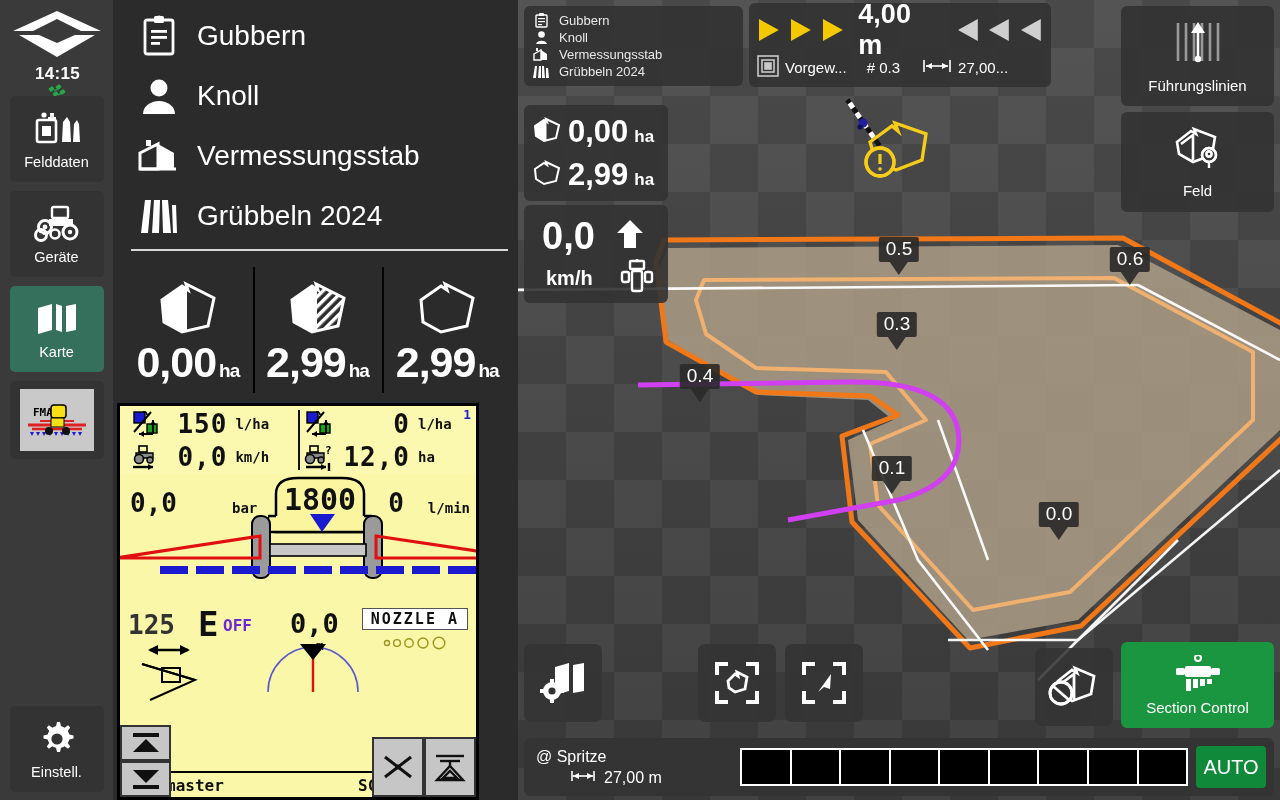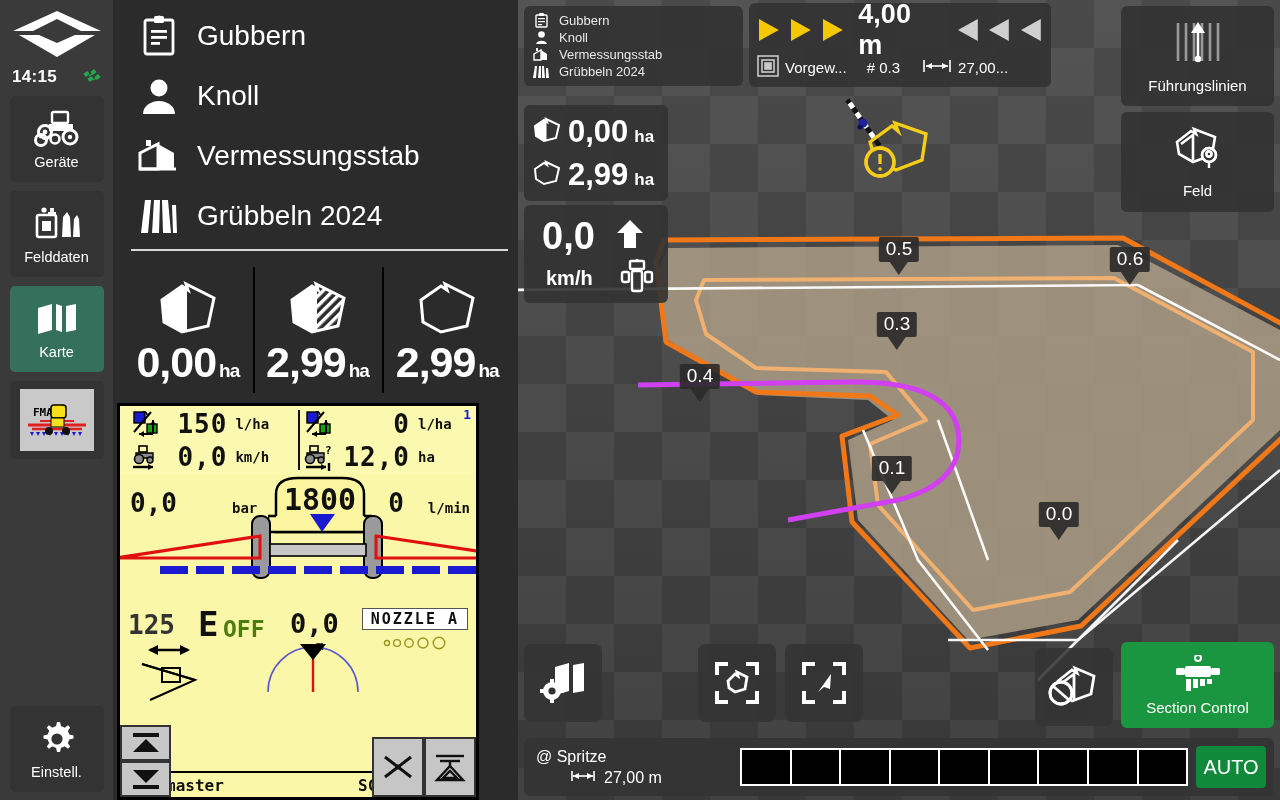--- a/index.html
+++ b/index.html
@@ -13,21 +13,21 @@
 
   
   .rail {
     width: 113px; height: 800px; background: #3a3a3a;
     display: flex; flex-direction: column; align-items: center;
     padding-top: 6px; flex: none;
   }
   .logo { width: 96px; height: 58px; display: flex; align-items: center; justify-content: center; }
   .statusrow {
     width: 100%; height: 26px; display: flex; align-items: center;
-    justify-content: space-between; padding: 0 10px 0 12px; margin-bottom: 6px;
+    justify-content: space-between; padding: 0 10px 0 12px; margin-bottom: 6px; flex-direction: column;
   }
   .clock { color: #fff; font-size: 17px; font-weight: bold; letter-spacing: .3px; }
   .gps { width: 20px; height: 16px; }
   .railbtn {
     width: 94px; height: 86px; background: #333333; border-radius: 5px;
     margin-bottom: 9px; display: flex; flex-direction: column;
     align-items: center; justify-content: center; gap: 4px; cursor: pointer;
   }
   .railbtn.active { background: #35705c; }
   .railbtn .lbl { color: #fff; font-size: 14.5px; }
@@ -75,21 +75,21 @@
   .iso-bar { position: absolute; left: 10px; top: 14px; font-size: 26px; font-weight: bold; color: #111; }
   .iso-baru { position: absolute; left: 112px; top: 26px; font-size: 14px; font-weight: bold; color: #111; }
   .iso-lmin { position: absolute; right: 72px; top: 14px; font-size: 26px; font-weight: bold; color: #111; }
   .iso-lminu { position: absolute; right: 6px; top: 26px; font-size: 14px; font-weight: bold; color: #111; }
   .tank { position: absolute; left: 148px; top: 2px; width: 104px; height: 58px; }
   .tankval { position: absolute; left: 152px; top: 8px; width: 96px; text-align: center; font-size: 30px; font-weight: bold; color: #111; }
 
   .iso-low { position: relative; height: 150px; }
   .iso-125 { position: absolute; left: 8px; top: 8px; font-size: 26px; font-weight: bold; color: #333; }
   .iso-E { position: absolute; left: 78px; top: 2px; font-size: 34px; font-weight: bold; color: #111; }
-  .iso-off { position: absolute; left: 103px; top: 14px; font-size: 23px; font-weight: bold; color: #4d7c0f; }
+  .iso-off { position: absolute; left: 103px; top: 14px; font-size: 16px; font-weight: bold; color: #6d28d9; }
   .iso-00 { position: absolute; left: 170px; top: 6px; font-size: 27px; font-weight: bold; color: #111; }
   .iso-00u { position: absolute; left: 196px; top: 36px; font-size: 13px; font-weight: bold; color: #111; }
   .nozzle { position: absolute; right: 8px; top: 6px; background: #fff; border: 1px solid #555; padding: 1px 8px; font-size: 15px; font-weight: bold; color: #111; letter-spacing: 2px; }
   .nozrow { position: absolute; right: 18px; top: 32px; display: flex; align-items: center; gap: 2px; }
 
   .iso-footer { position: absolute; left: 0; right: 0; bottom: 0; height: 26px; border-top: 2px solid #000; display: flex; align-items: center; padding-left: 46px; }
   .iso-master { font-size: 16px; font-weight: bold; color: #111; }
   .iso-sc { position: absolute; left: 238px; font-size: 16px; font-weight: bold; color: #111; }
   .iso-tc { position: absolute; left: 278px; font-size: 18px; font-weight: bold; }
 
@@ -172,53 +172,53 @@
           <g fill="#26a84a">
             <rect x="1" y="3" width="5" height="4" rx="1" transform="rotate(-35 3.5 5)"></rect>
             <rect x="8" y="1" width="5" height="4" rx="1" transform="rotate(-35 10.5 3)"></rect>
             <rect x="5" y="8" width="5" height="4" rx="1" transform="rotate(-35 7.5 10)"></rect>
             <rect x="12" y="6" width="5" height="4" rx="1" transform="rotate(-35 14.5 8)"></rect>
             <path d="M6 7 L11 4" stroke="#26a84a" stroke-width="1.4"></path>
             <path d="M10 11 L15 8" stroke="#26a84a" stroke-width="1.4"></path>
           </g>
         </svg>
       </span>
+    </div>
+
+    <div class="railbtn">
+      <span class="ic">
+        <svg width="50" height="38" viewBox="0 0 50 38" fill="#fff">
+          <circle cx="12" cy="5" r="2.6"></circle>
+          <path d="M16 8 h3 v-4 h2 v4 h3" stroke="#fff" stroke-width="1.8" fill="none"></path>
+          <rect x="5" y="10" width="19" height="22" rx="2" fill="none" stroke="#fff" stroke-width="2.6"></rect>
+          <rect x="10" y="16" width="9" height="10" fill="#fff"></rect>
+          <path d="M30 32 L31 12 L35 7 L38 12 L39 32 Z"></path>
+          <path d="M41 32 L42 14 L45 10 L47 14 L48 32 Z"></path>
+        </svg>
+      </span>
+      <span class="lbl">Felddaten</span>
     </div>
 
     <div class="railbtn">
       <span class="ic">
         <svg width="50" height="38" viewBox="0 0 50 38" fill="#fff">
           <rect x="20" y="2" width="16" height="11" rx="1.5" fill="none" stroke="#fff" stroke-width="2.4"></rect>
           <path d="M17 14 h24 v7 h-24 z"></path>
           <circle cx="38" cy="27" r="7" fill="none" stroke="#fff" stroke-width="3"></circle>
           <circle cx="38" cy="27" r="2.2"></circle>
           <circle cx="23" cy="29" r="4.5" fill="none" stroke="#fff" stroke-width="2.6"></circle>
           <circle cx="13" cy="22" r="6.5" fill="none" stroke="#fff" stroke-width="3"></circle>
           <circle cx="13" cy="22" r="2.4"></circle>
           <g>
             <circle cx="9" cy="30" r="5.5" fill="none" stroke="#fff" stroke-width="3"></circle>
             <circle cx="9" cy="30" r="1.8" fill="#3a3a3a"></circle>
           </g>
         </svg>
       </span>
       <span class="lbl">Geräte</span>
-    </div>
-
-    <div class="railbtn">
-      <span class="ic">
-        <svg width="50" height="38" viewBox="0 0 50 38" fill="#fff">
-          <circle cx="12" cy="5" r="2.6"></circle>
-          <path d="M16 8 h3 v-4 h2 v4 h3" stroke="#fff" stroke-width="1.8" fill="none"></path>
-          <rect x="5" y="10" width="19" height="22" rx="2" fill="none" stroke="#fff" stroke-width="2.6"></rect>
-          <rect x="10" y="16" width="9" height="10" fill="#fff"></rect>
-          <path d="M30 32 L31 12 L35 7 L38 12 L39 32 Z"></path>
-          <path d="M41 32 L42 14 L45 10 L47 14 L48 32 Z"></path>
-        </svg>
-      </span>
-      <span class="lbl">Felddaten</span>
     </div>
 
     <div class="railbtn active">
       <span class="ic">
         <svg width="44" height="34" viewBox="0 0 44 34" fill="#fff">
           <path d="M3 6 L17 2 L17 28 L3 32 Z"></path>
           <path d="M21 2 L27 4 L27 30 L21 28 Z"></path>
           <path d="M31 4 L41 2 L41 28 L31 30 Z"></path>
         </svg>
       </span>

